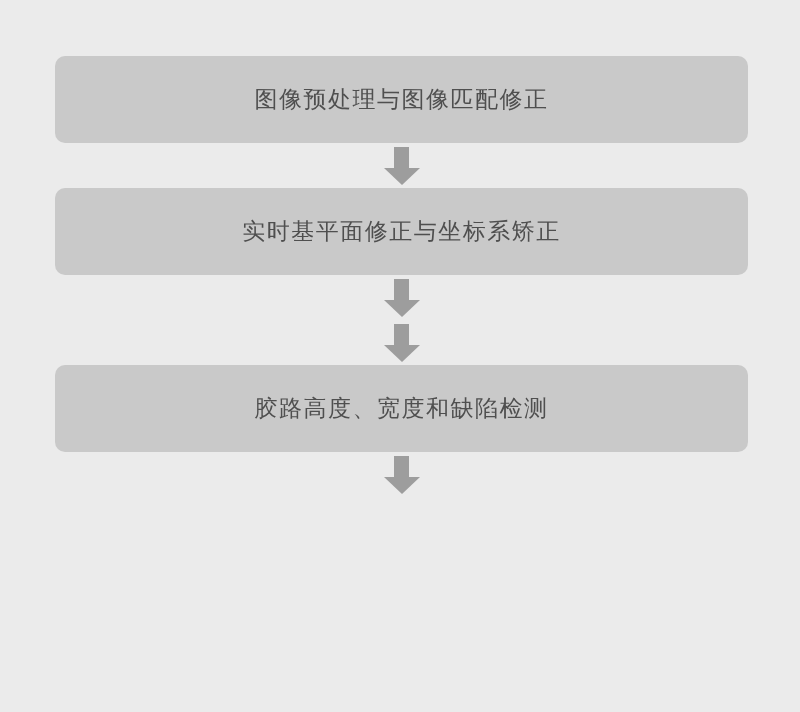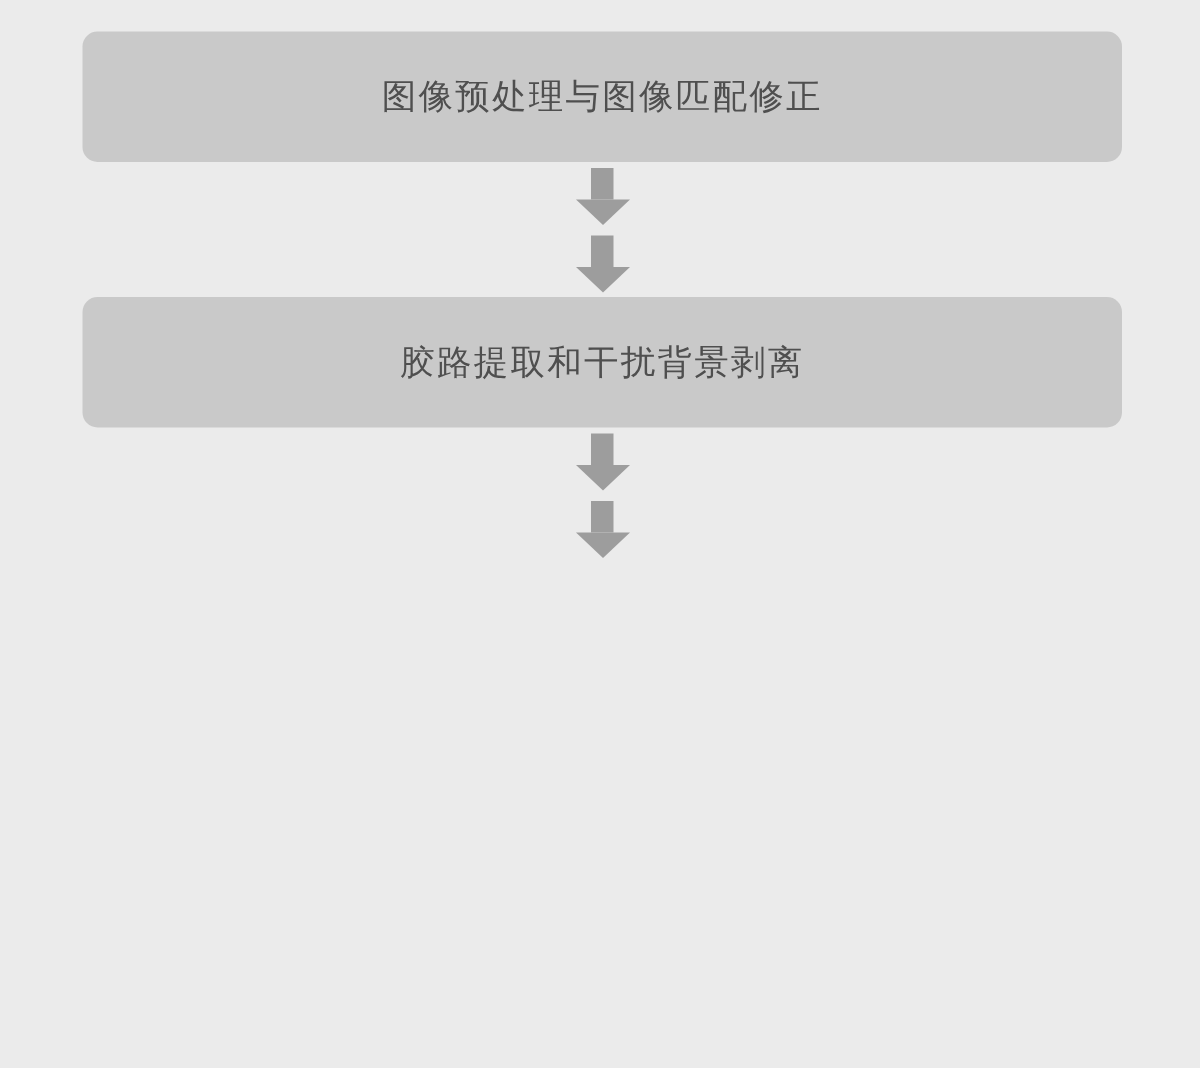--- a/index.html
+++ b/index.html
@@ -10,21 +10,21 @@
     width: 800px;
     height: 712px;
     background: var(--background, #ebebeb);
     font-family: "Liberation Sans", "DejaVu Sans", sans-serif;
     overflow: hidden;
   }
   .flowchart {
     width: 800px;
     height: 712px;
     box-sizing: border-box;
-    padding: 21px 52px 48px 55px;
+    padding: 56px 52px 48px 55px;
     display: flex;
     flex-direction: column;
     align-items: center;
   }
   .step {
     width: 100%;
     height: 87px;
     flex: none;
     background: var(--box-fill, #c9c9c9);
     border-radius: 10px;
@@ -69,35 +69,38 @@
 
   <div class="step">
     <span class="step-label">图像预处理与图像匹配修正</span>
   </div>
 
   <div class="arrow">
     <div class="arrow-shaft"></div>
     <div class="arrow-head"></div>
   </div>
 
-
-  <div class="arrow">
-    <div class="arrow-shaft"></div>
-    <div class="arrow-head"></div>
-  </div>
-
   <div class="step">
-    <span class="step-label">胶路提取和干扰背景剥离</span>
+    <span class="step-label">实时基平面修正与坐标系矫正</span>
   </div>
 
   <div class="arrow">
     <div class="arrow-shaft"></div>
     <div class="arrow-head"></div>
   </div>
 
 
   <div class="arrow">
     <div class="arrow-shaft"></div>
     <div class="arrow-head"></div>
   </div>
 
+  <div class="step">
+    <span class="step-label">胶路高度、宽度和缺陷检测</span>
+  </div>
+
+  <div class="arrow">
+    <div class="arrow-shaft"></div>
+    <div class="arrow-head"></div>
+  </div>
+
 
 </div>
 
 </body></html>

